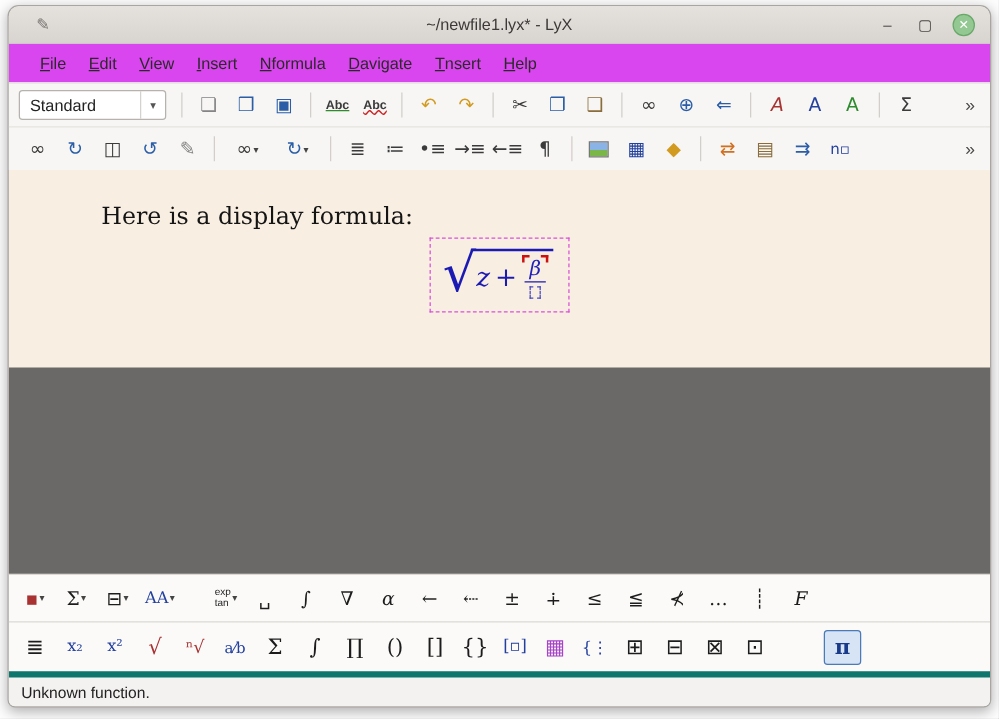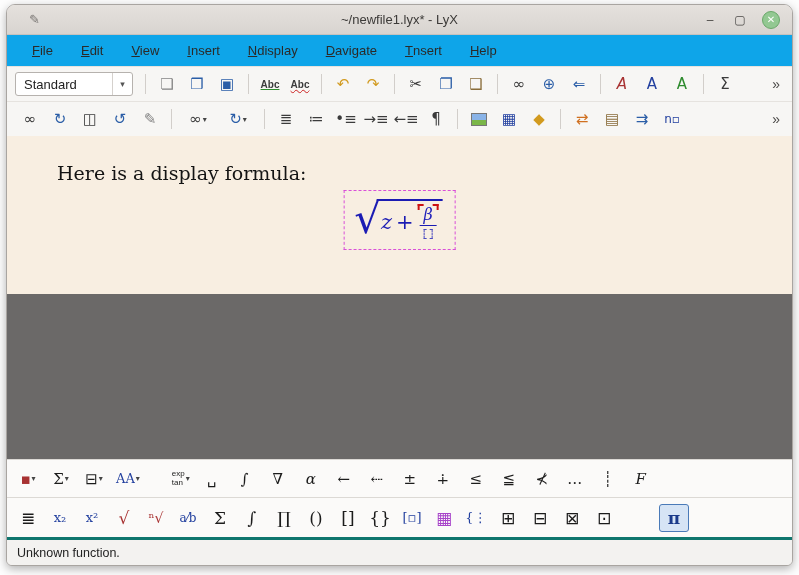--- a/index.html
+++ b/index.html
@@ -17,22 +17,22 @@
   .win-icon { position:absolute; left:22px; color:#7a7774; font-size:13px; }
   .win-title { position:absolute; left:0; right:0; text-align:center;
                font-weight:normal; font-size:13px; color:#3c3a38; }
   .win-controls { position:absolute; right:12px; display:flex; align-items:center; gap:14px; }
   .wc { font-size:12px; color:#4a4846; width:16px; text-align:center; cursor:default; }
   .wc-close { width:18px; height:18px; border-radius:50%; background:#93c892;
               border:1px solid #6aa briefly; border:1px solid #6aa86a; color:#fff;
               font-size:10px; display:flex; align-items:center; justify-content:center; }
 
   
-  .menubar { height:31px; display:flex; align-items:center; gap:10px;
-             padding-left:16px; background:#0ea5e9; flex:0 0 auto; }
+  .menubar { height:31px; display:flex; align-items:center; gap:0;
+             padding-left:16px; background:#d946ef; flex:0 0 auto; }
   .menu-item { padding:4px 9px; font-size:13px; color:#2b2a29; cursor:default; }
   .menu-item u { text-decoration:underline; }
 
   
   .toolbar { display:flex; align-items:center; height:35px; padding:0 8px;
              background:#f7f6f4; border-top:1px solid #e6e3df; flex:0 0 auto; }
   .sep { width:1px; height:20px; background:#d2cecA; background:#d2ceca; margin:0 6px; flex:0 0 auto; }
   .tbtn { width:30px; height:27px; background:none; border:none; display:flex;
           align-items:center; justify-content:center; font-size:15px; cursor:default;
           font-family:"DejaVu Sans", sans-serif; flex:0 0 auto; }
@@ -54,21 +54,21 @@
   .img-ic { width:16px; height:13px; border:1px solid #777;
             background:linear-gradient(#8ab4e8 55%, #7ab648 45%); }
 
   .c-gray{color:#858585}.c-blue{color:#2b5ea7}.c-gold{color:#d29a1e}.c-red{color:#a83232}
   .c-green{color:#2e8b2e}.c-dark{color:#3b3b3b}.c-purple{color:#a743c9}.c-brown{color:#8a6d3b}
   .c-orange{color:#d07020}.c-navy{color:#23409f}
 
   
   .docarea { flex:1 1 auto; background:#6b6968; position:relative; overflow:hidden; }
   .paper { height:158px; background:#f8eee1; position:relative; }
-  .doctext { position:absolute; left:50px; top:26px; font-family:"DejaVu Serif",serif;
+  .doctext { position:absolute; left:74px; top:26px; font-family:"DejaVu Serif",serif;
              font-size:19px; color:#141414; }
   .math-inset { position:absolute; top:54px; left:50%; transform:translateX(-50%);
                 border:1px dashed #d94fd9; padding:8px 12px 10px 10px;
                 display:flex; align-items:center; }
   .sqrt-sign { font-family:"DejaVu Serif",serif; font-size:42px; line-height:0.9;
                color:#1b1bb3; margin-right:-4px; }
   .radicand { display:inline-flex; align-items:center; gap:4px;
               border-top:2px solid #1b1bb3; padding:5px 6px 0 4px;
               font-family:"DejaVu Serif",serif; font-size:21px; color:#1b1bb3; }
   .mi { font-style:italic; }
@@ -89,21 +89,21 @@
   .mathbar2 { height:40px; gap:10px; }
   .mbtn { background:none; border:none; display:flex; align-items:center; justify-content:center;
           min-width:22px; height:28px; font-size:15px; color:#1c1c1c; cursor:default;
           font-family:"DejaVu Serif",serif; flex:0 0 auto; }
   .mathbar2 .mbtn { font-size:17px; }
   .mbtn .sans { font-family:"DejaVu Sans",sans-serif; }
   .active-tool { border:1px solid #4a7ab8; background:#d6e4f5; border-radius:3px;
                  width:30px; color:#1a3a8a; font-weight:bold; margin-left:34px; }
 
   
-  .statusbar { height:28px; background:#f3f2f0; border-top:3px solid #0f766e;
+  .statusbar { height:28px; background:#f3f2f0; border-top:5px solid #0f766e;
                display:flex; align-items:center; padding-left:10px; flex:0 0 auto; }
   .status-msg { font-size:12.5px; color:#222; }
 </style>
 </head>
 <body>
 
 <div class="window">
 
   <div class="titlebar">
     <span class="win-icon">✎</span>
@@ -113,21 +113,21 @@
       <span class="wc">▢</span>
       <span class="wc-close">✕</span>
     </span>
   </div>
 
   <div class="menubar">
     <span class="menu-item"><u>F</u><span>ile</span></span>
     <span class="menu-item"><u>E</u><span>dit</span></span>
     <span class="menu-item"><u>V</u><span>iew</span></span>
     <span class="menu-item"><u>I</u><span>nsert</span></span>
-    <span class="menu-item"><u>N</u><span>display</span></span>
+    <span class="menu-item"><u>N</u><span>formula</span></span>
     <span class="menu-item"><u>D</u><span>avigate</span></span>
     <span class="menu-item"><u>T</u><span>nsert</span></span>
     <span class="menu-item"><u>H</u><span>elp</span></span>
   </div>
 
   <div class="toolbar">
     <div class="combo">
       <span>Standard</span>
       <span class="combo-arrow">▾</span>
     </div>

